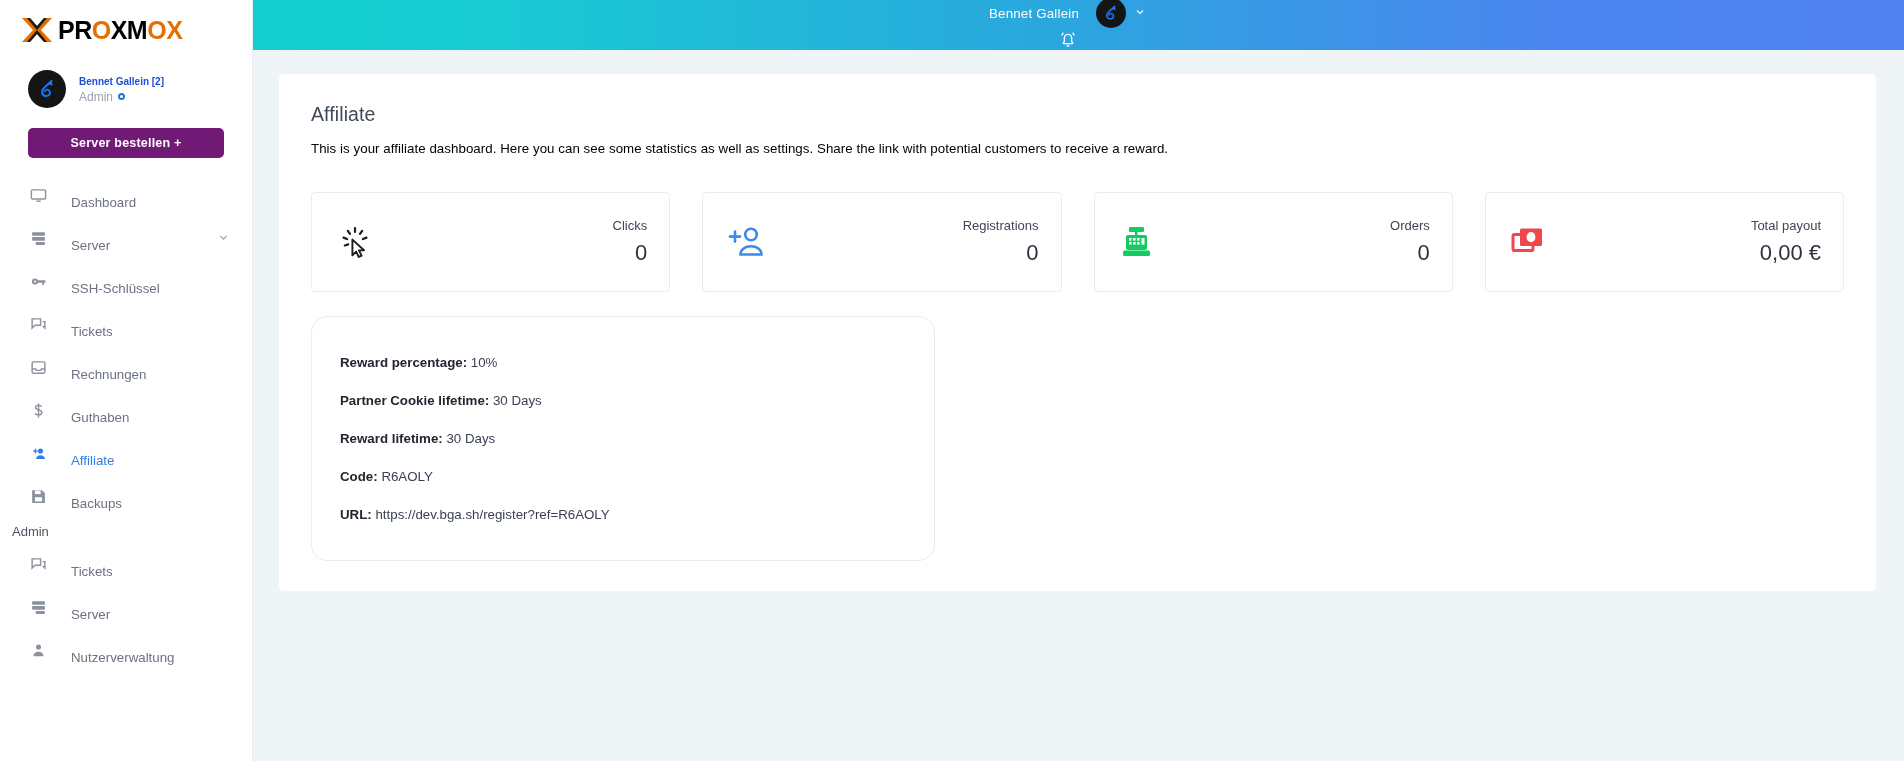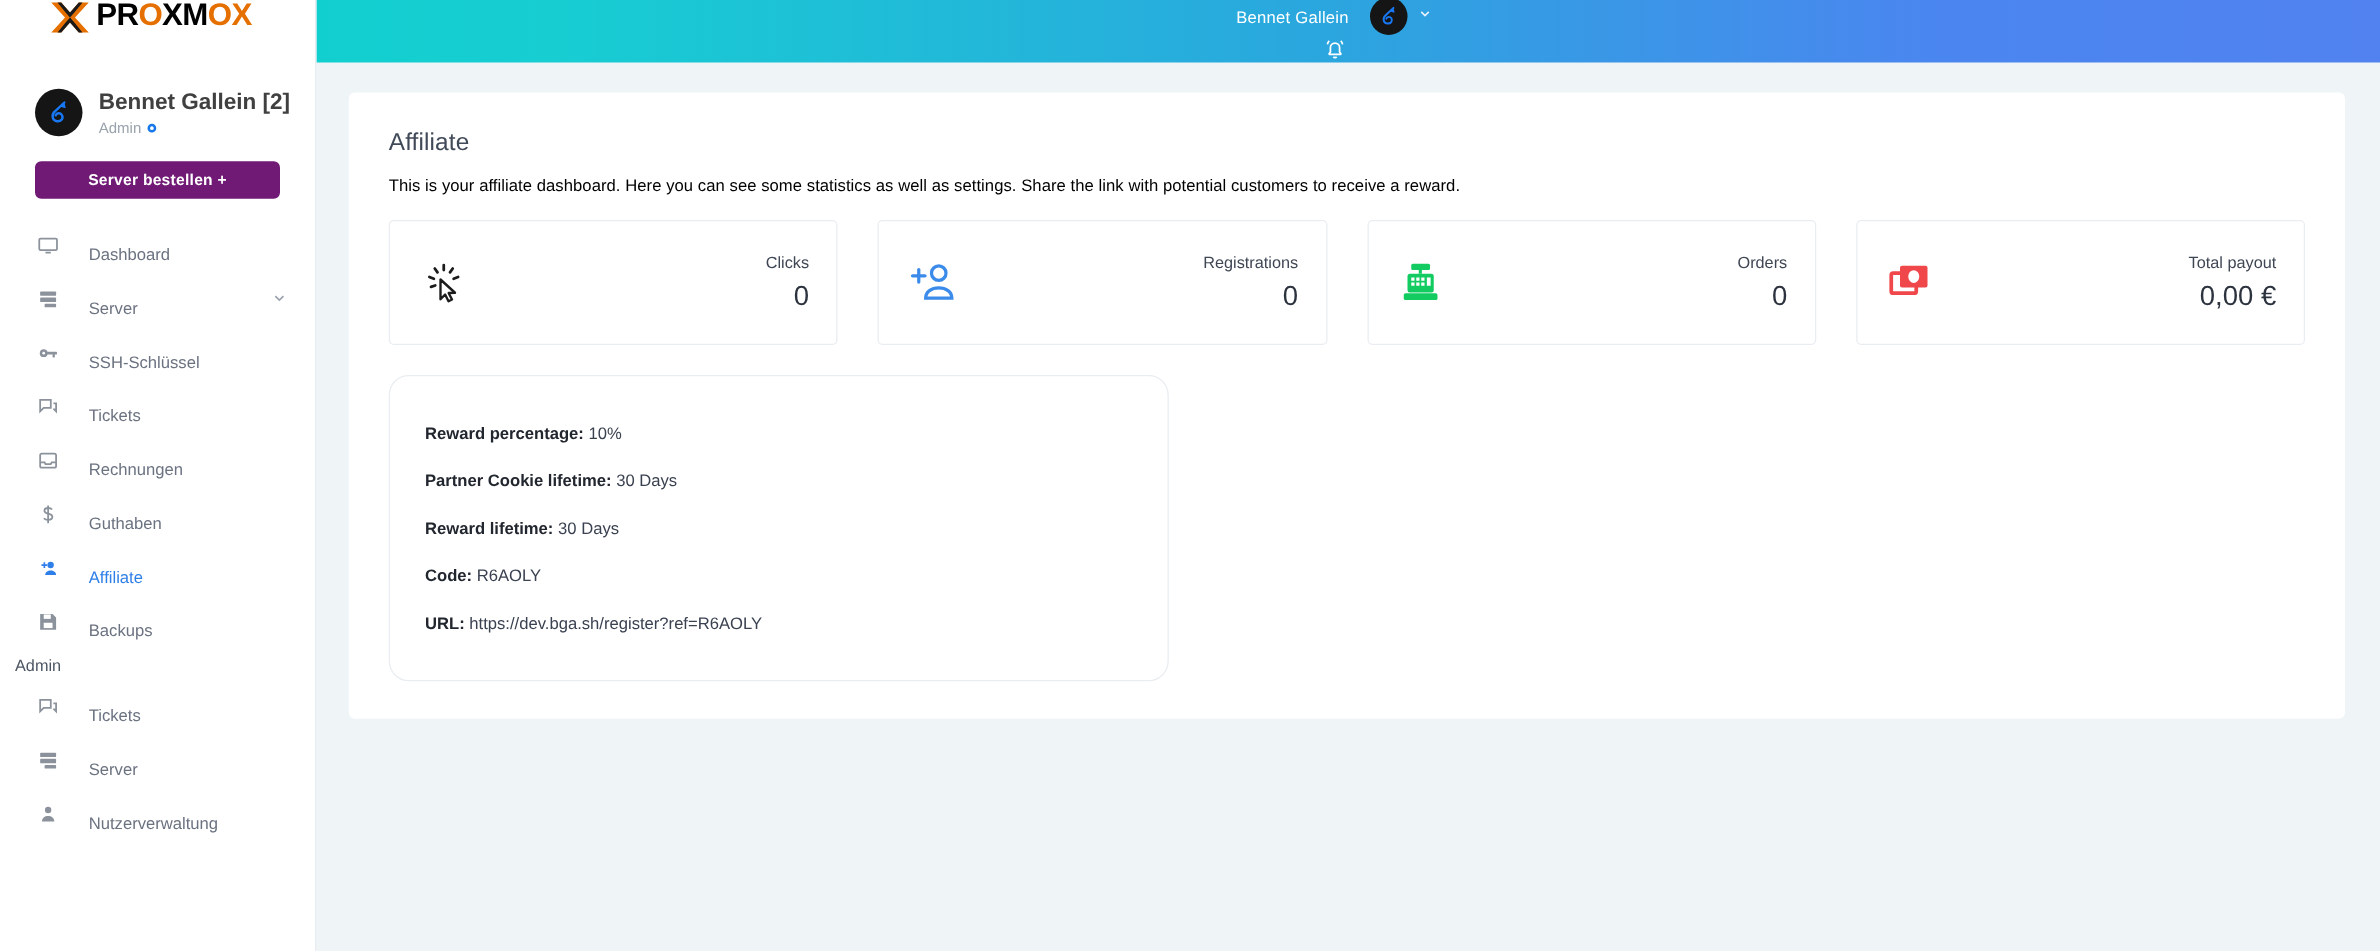--- a/index.html
+++ b/index.html
@@ -20,22 +20,22 @@
     border-right: 1px solid #e6ecef;
     display: flex;
     flex-direction: column;
     overflow: hidden;
     position: relative;
     z-index: 5;
   }
   .logo-wrap {
     height: 60px;
     display: flex;
-    align-items: flex-start;
-    padding-left: 39px;
+    align-items: center;
+    padding-left: 20px;
   }
   .logo-x { display:block; }
   .logo-text {
     font-weight: 800;
     font-size: 25px;
     letter-spacing: -0.5px;
     color: #000000;
     margin-left: 4px;
     line-height: 1;
   }
@@ -48,23 +48,23 @@
   }
   .avatar-sm {
     width: 38px; height: 38px;
     border-radius: 50%;
     background: #151515;
     display: flex; align-items: center; justify-content: center;
     flex: 0 0 38px;
   }
   .user-meta { margin-left: 13px; }
   .user-name {
-    font-size: 18px;
+    font-size: 10px;
     font-weight: 700;
-    color: #404040;
+    color: #1d4ed8;
     line-height: 1.3;
   }
   .user-role {
     font-size: 12px;
     color: #9aa3ad;
     display: flex;
     align-items: center;
     gap: 5px;
     margin-top: 2px;
   }
@@ -190,21 +190,21 @@
   .page-desc {
     margin-top: 15px;
     font-size: 13.3px;
     color: #000000;
     letter-spacing: .05px;
   }
 
   .stats-row {
     display: flex;
     gap: 32px;
-    margin-top: 20px;
+    margin-top: 36px;
   }
   .stat-card {
     flex: 1;
     border: 1px solid #e9edf1;
     border-radius: 4px;
     height: 100px;
     display: flex;
     align-items: center;
     padding: 0 22px 0 23px;
   }

